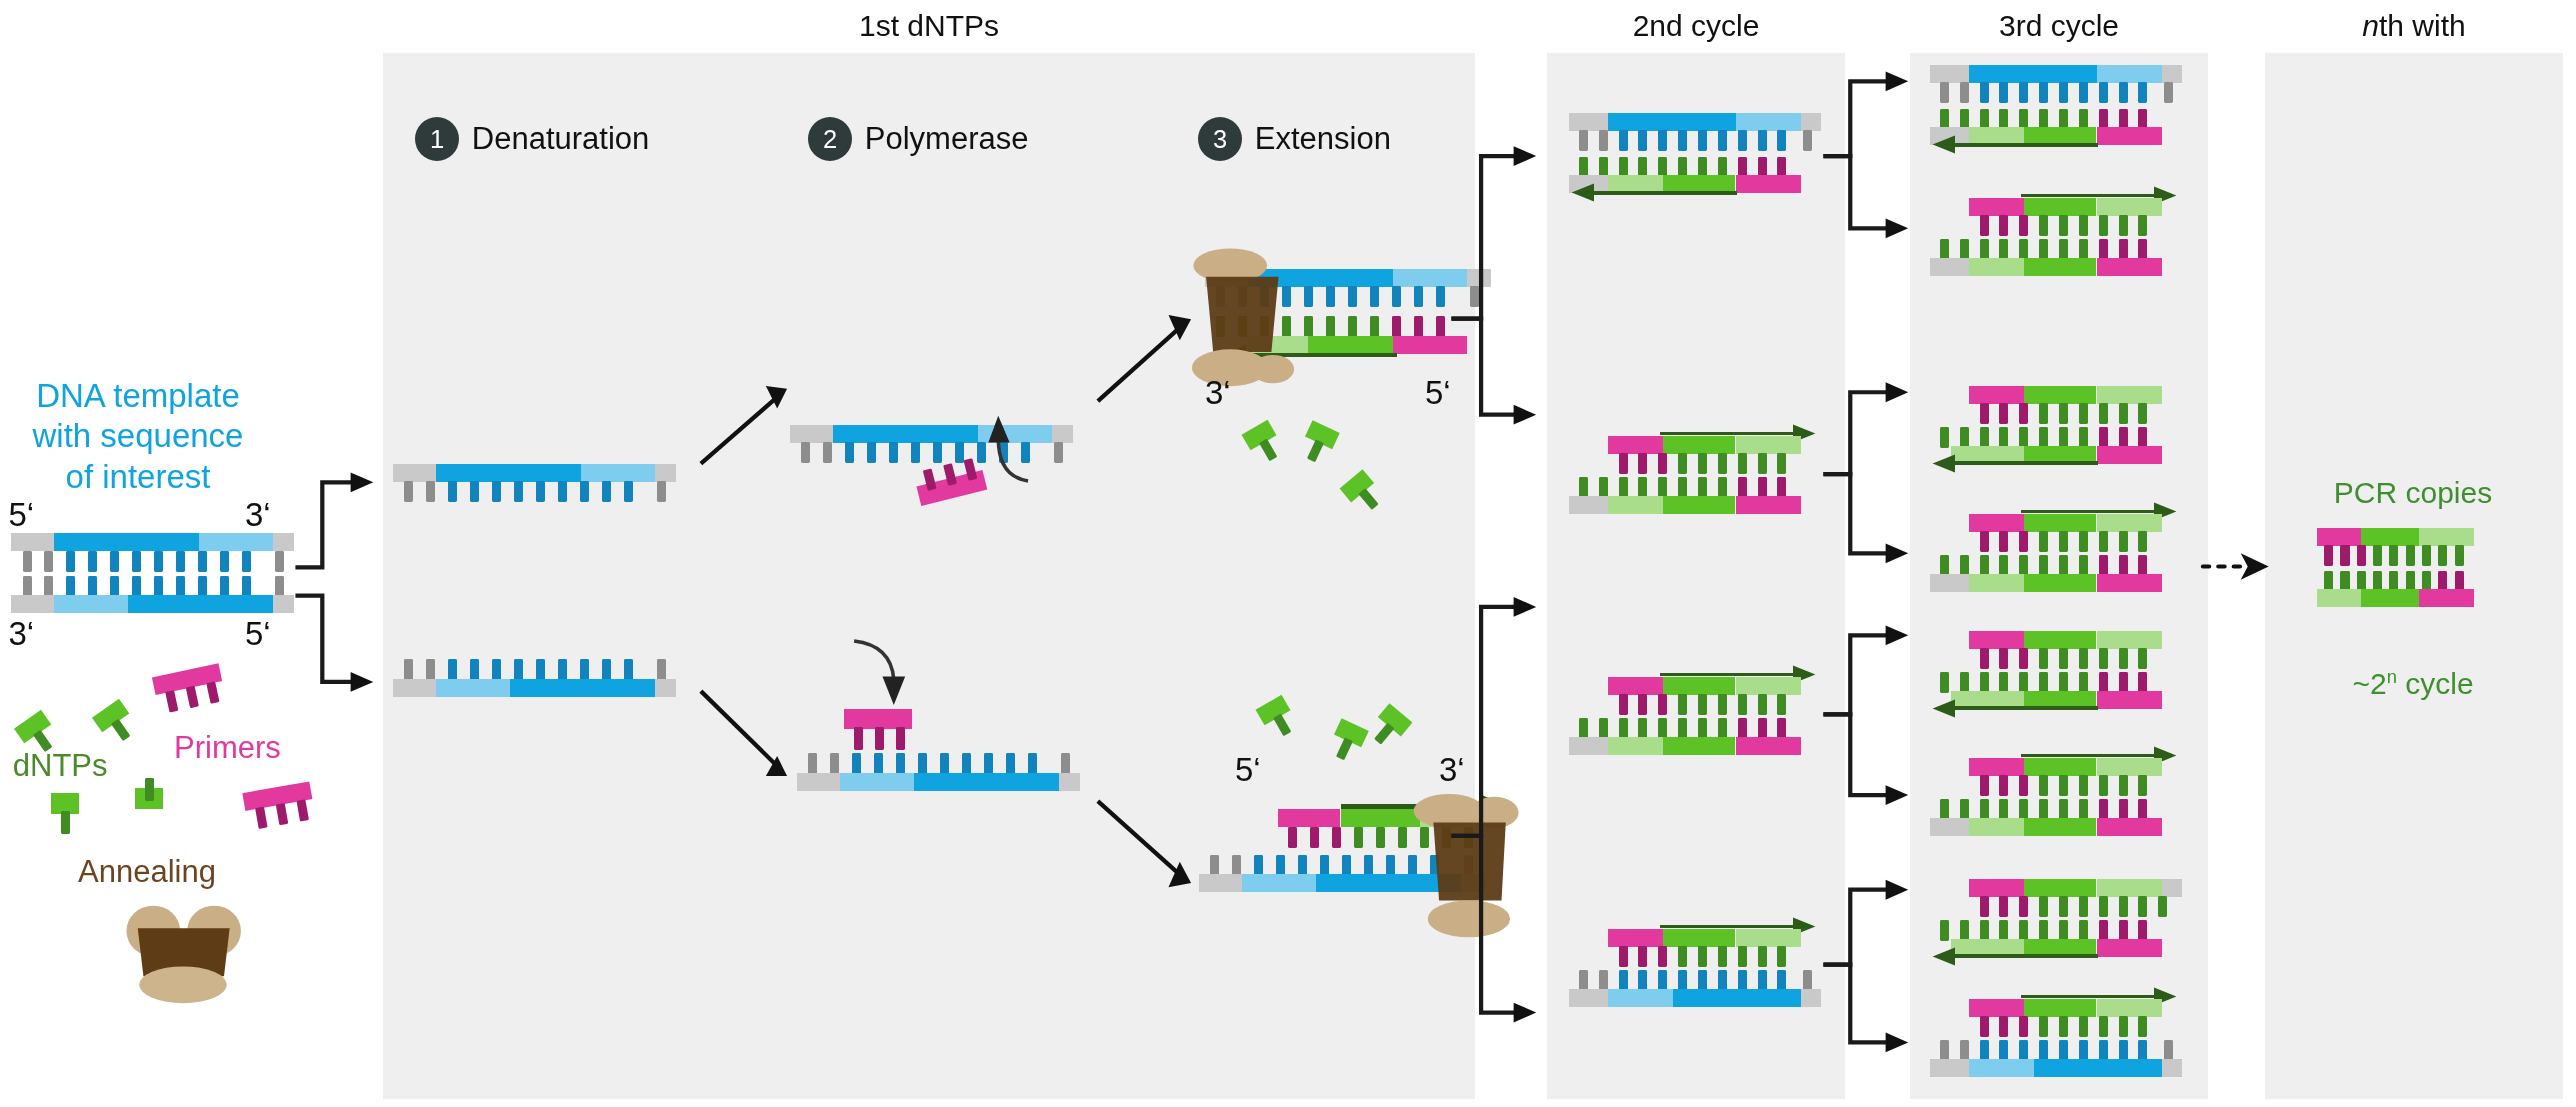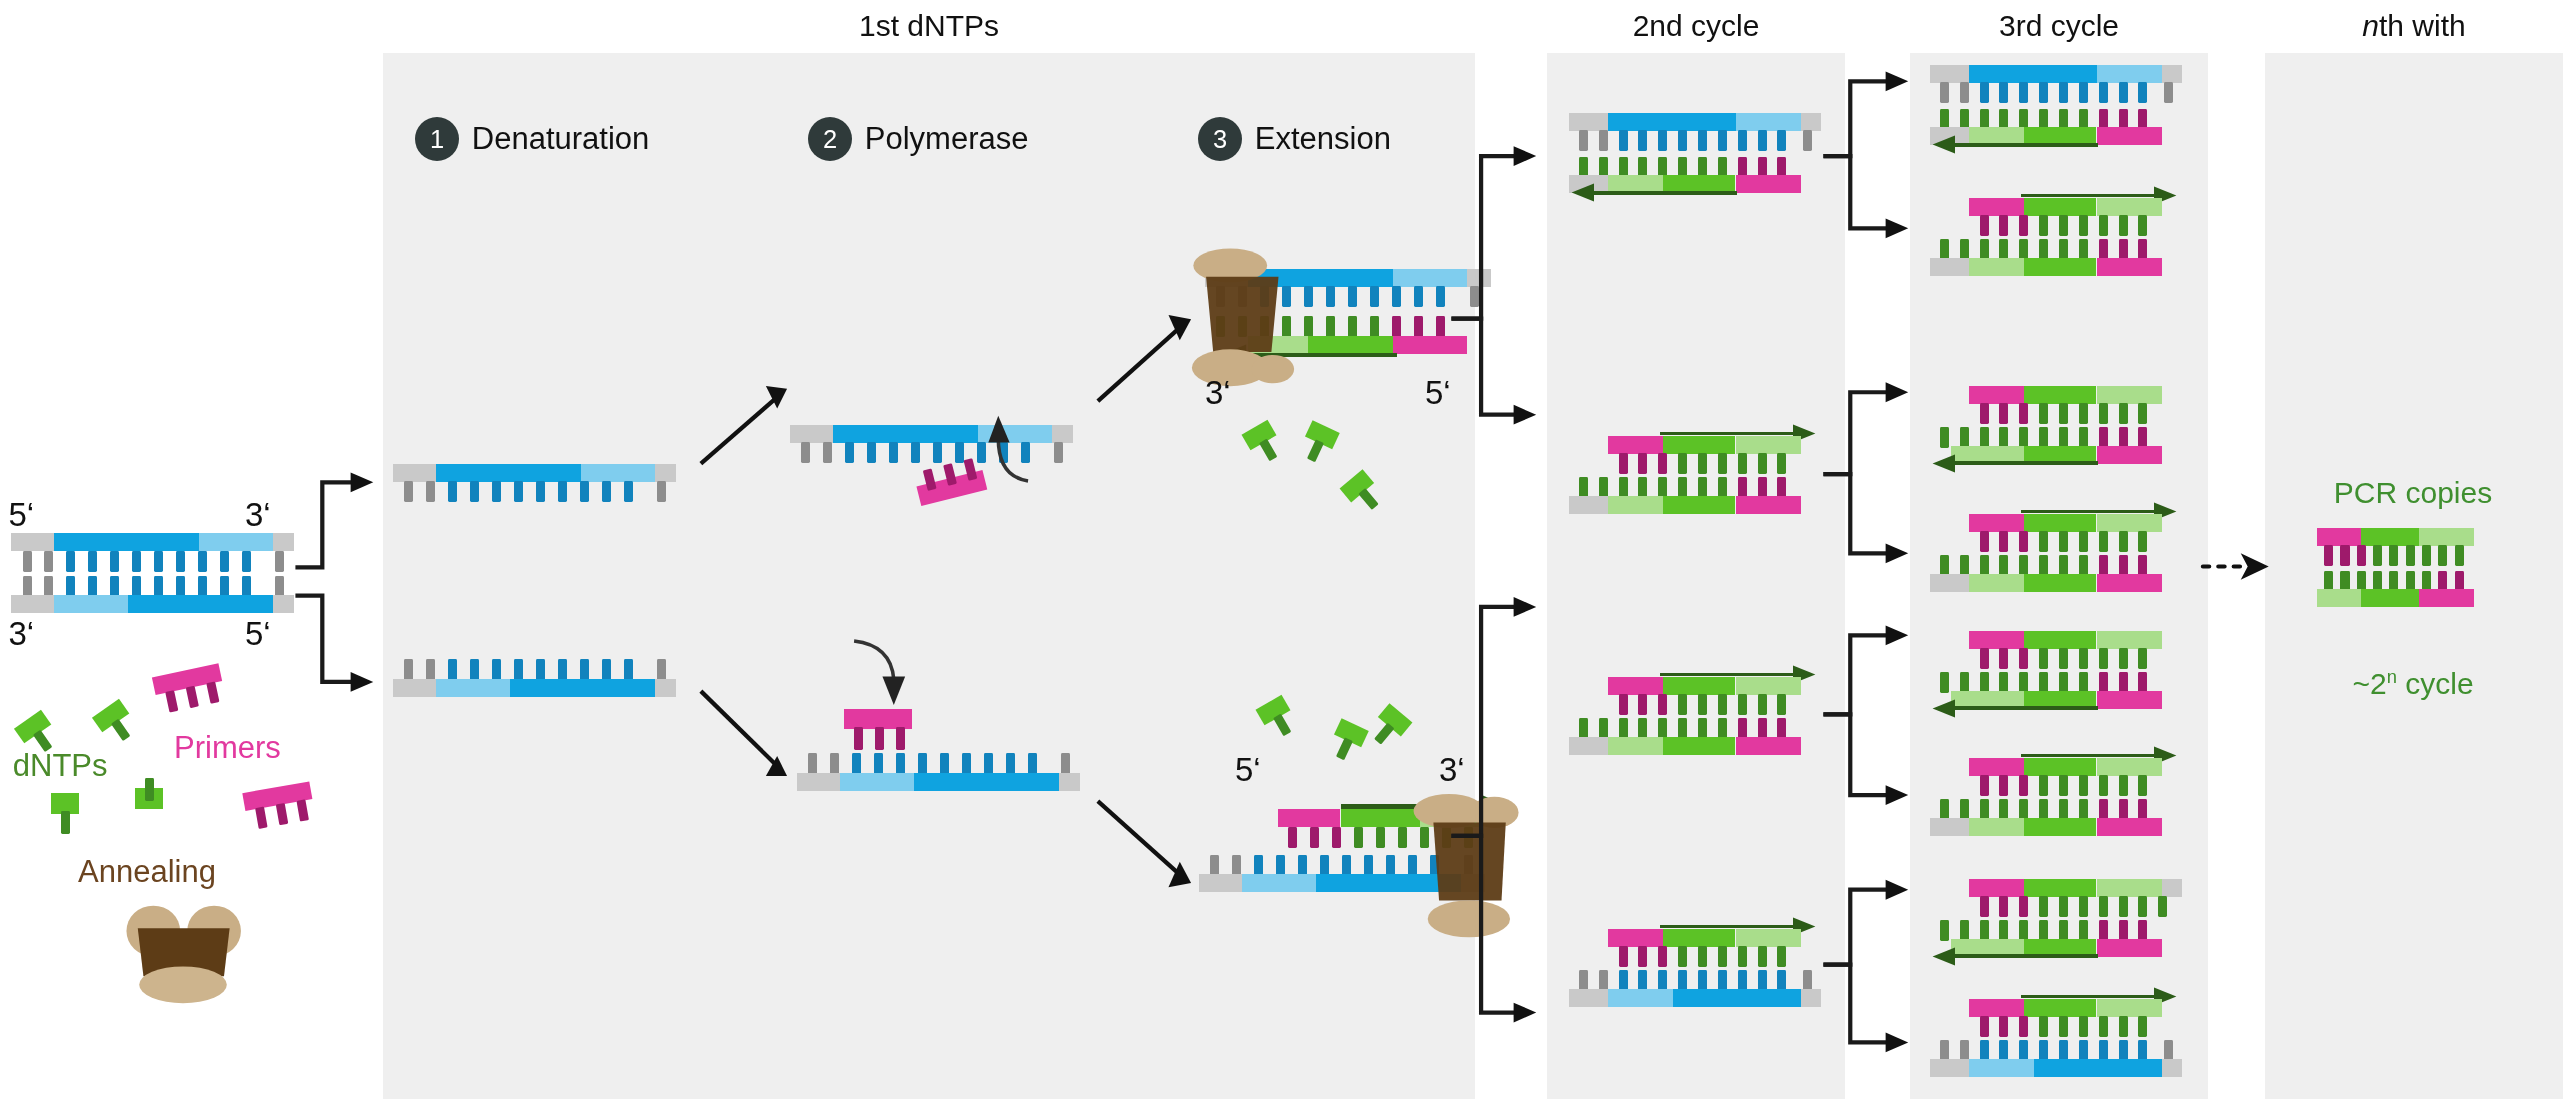--- a/index.html
+++ b/index.html
@@ -66,20 +66,25 @@
   </div>
   <div class="step" style="left:808px;top:117px;">
     <div class="step-num">2</div>
     <div class="step-label">Polymerase</div>
   </div>
   <div class="step" style="left:1198px;top:117px;">
     <div class="step-num">3</div>
     <div class="step-label">Extension</div>
   </div>
 
+  <div class="tlabel t-template" style="left:7px;top:376px;width:262px;">
+    <div>DNA template</div>
+    <div>with sequence</div>
+    <div>of interest</div>
+  </div>
 
   <div class="tlabel t-prime" style="left:8.5px;top:496px;">5‘</div>
   <div class="tlabel t-prime" style="left:245px;top:496px;">3‘</div>
   <div class="tlabel t-prime" style="left:8.5px;top:615px;">3‘</div>
   <div class="tlabel t-prime" style="left:245px;top:615px;">5‘</div>
 
   <div class="strand" style="left:11.3px;top:533px;width:284px;height:78px;">
 
     <div class="bb c-grey" style="left:0;top:0;width:43px;"></div>
     <div class="bb c-blue" style="left:43px;top:0;width:145px;"></div>

